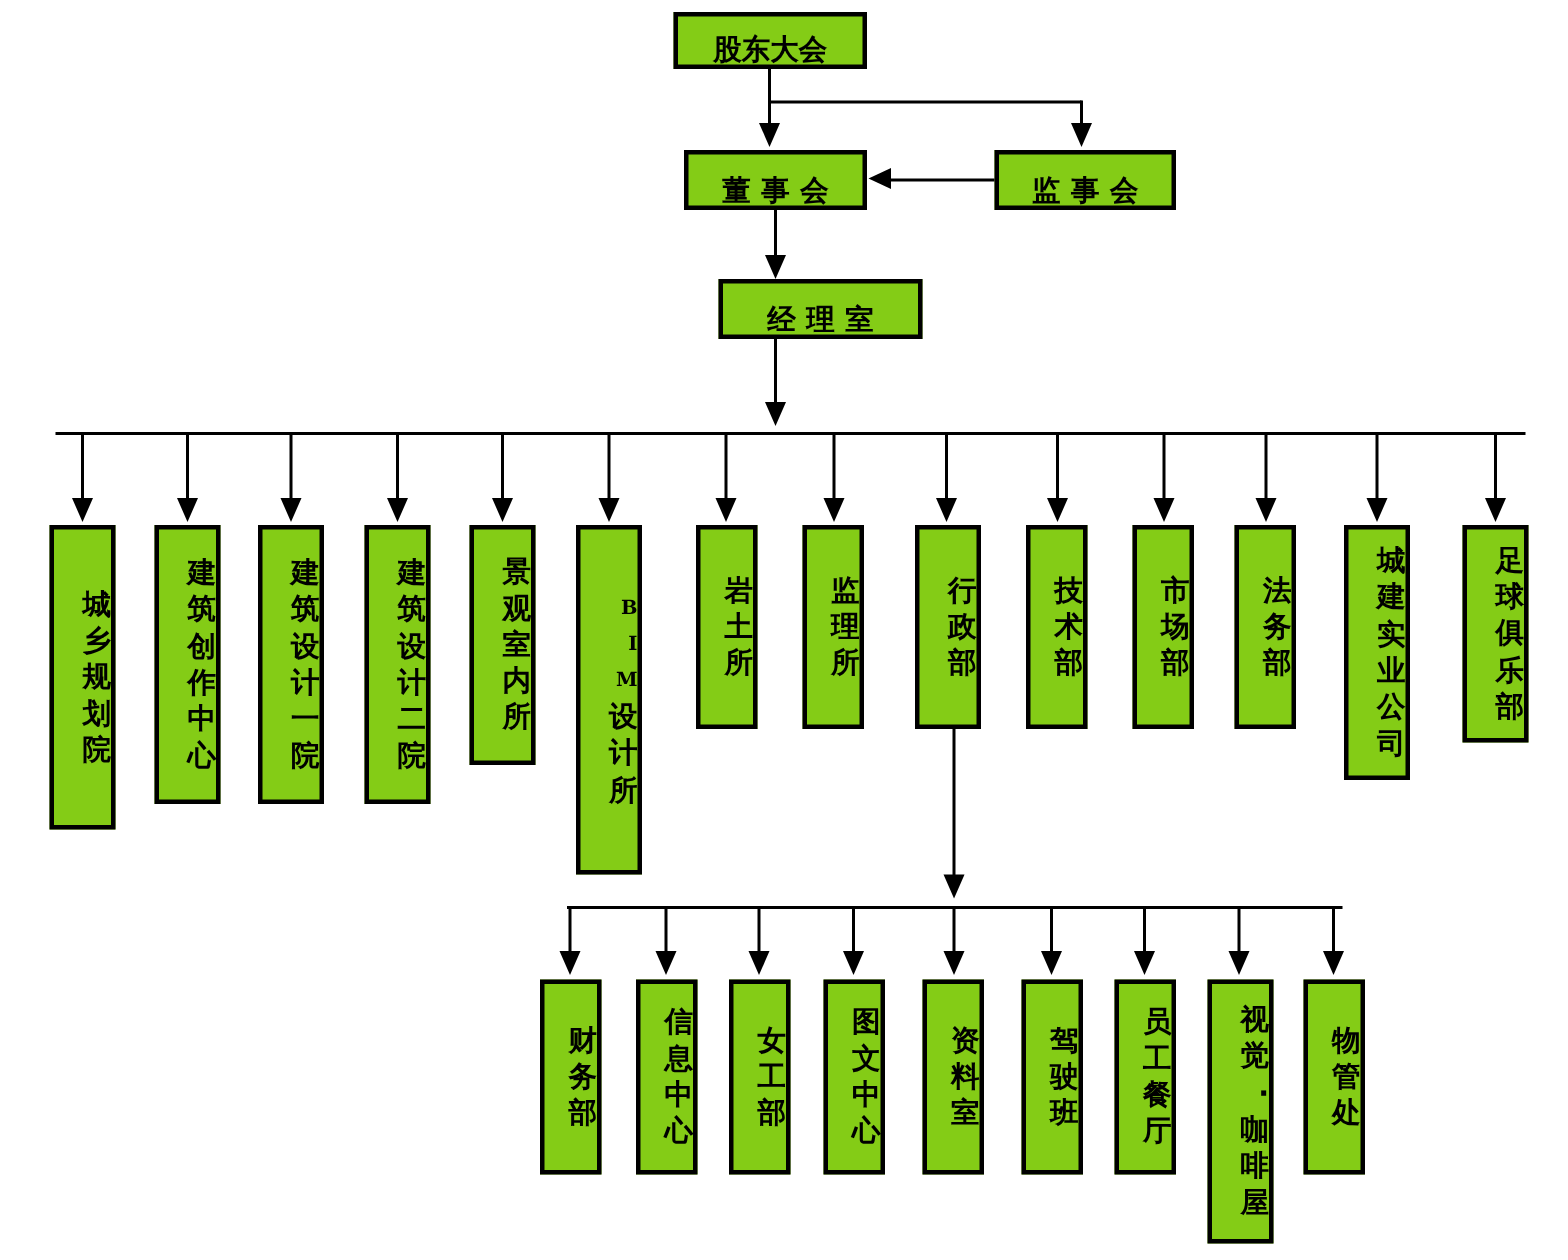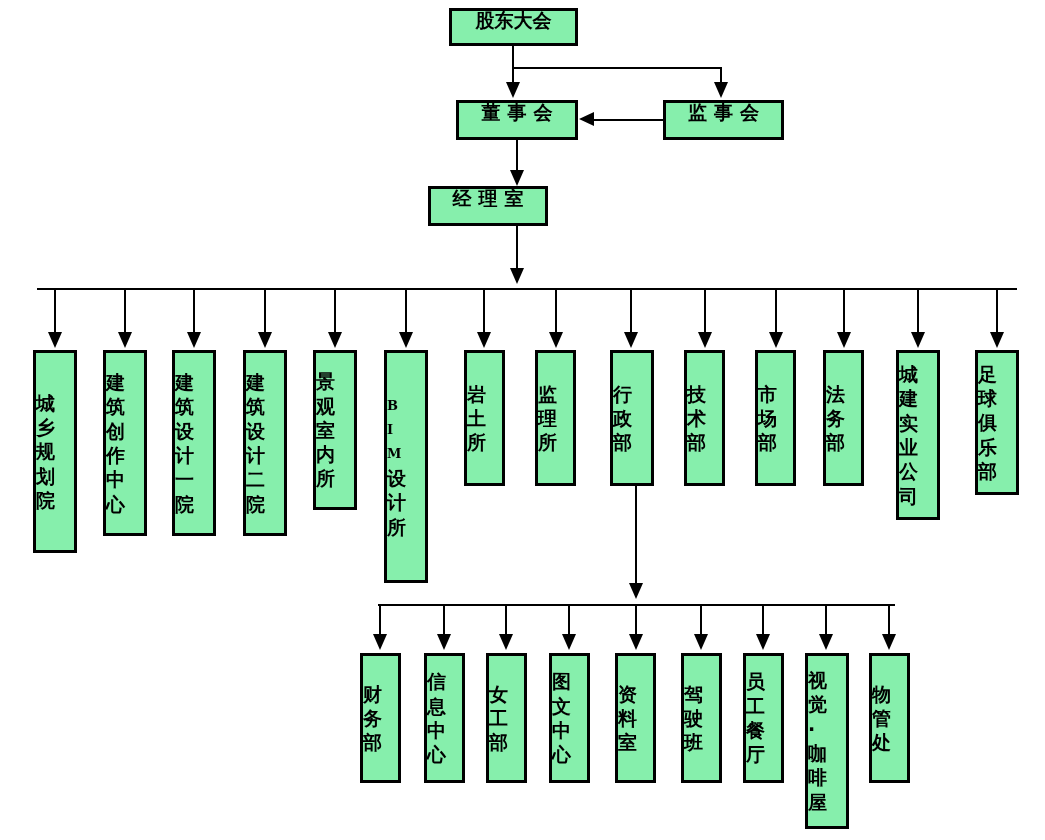--- a/index.html
+++ b/index.html
@@ -14,24 +14,24 @@
   #chart-root {
     position: relative;
     width: 1045px;
     height: 840px;
     background: #ffffff;
     overflow: hidden;
   }
   .node {
     position: absolute;
     box-sizing: border-box;
-    background: #86efac;
+    background: #84cc16;
     border: 3px solid #000000;
     display: flex;
-    align-items: flex-start;
+    align-items: flex-end;
     justify-content: center;
     color: #000000;
     font-family: "DejaVu Sans", "Liberation Sans", sans-serif;
     font-weight: bold;
     line-height: 1.0;
   }
   
   .node.horiz {
     font-size: 19px;
     letter-spacing: 0px;
@@ -113,21 +113,21 @@
   <div class="node horiz spaced" style="left:456px; top:100px; width:122px; height:40px;">
     <span>董事会</span>
   </div>
 
   <div class="ln h" style="left:594px; top:119px; width:69px;"></div>
   <div class="arrow-left" style="left:579px; top:112px;"></div>
 
   <div class="ln v" style="left:516px; top:140px; height:33px;"></div>
   <div class="arrow-down" style="left:510px; top:170px;"></div>
 
-  <div class="node horiz spaced" style="left:428px; top:186px; width:120px; height:40px;">
+  <div class="node horiz spaced" style="left:479px; top:186px; width:136px; height:40px;">
     <span>经理室</span>
   </div>
 
   <div class="ln v" style="left:516px; top:226px; height:45px;"></div>
   <div class="arrow-down" style="left:510px; top:268px;"></div>
 
   <div class="ln h" style="left:37px; top:288px; width:980px;"></div>
 
   <div class="ln v" style="left:54px; top:288px; height:47px;"></div>
   <div class="arrow-down" style="left:48px; top:332px;"></div>

